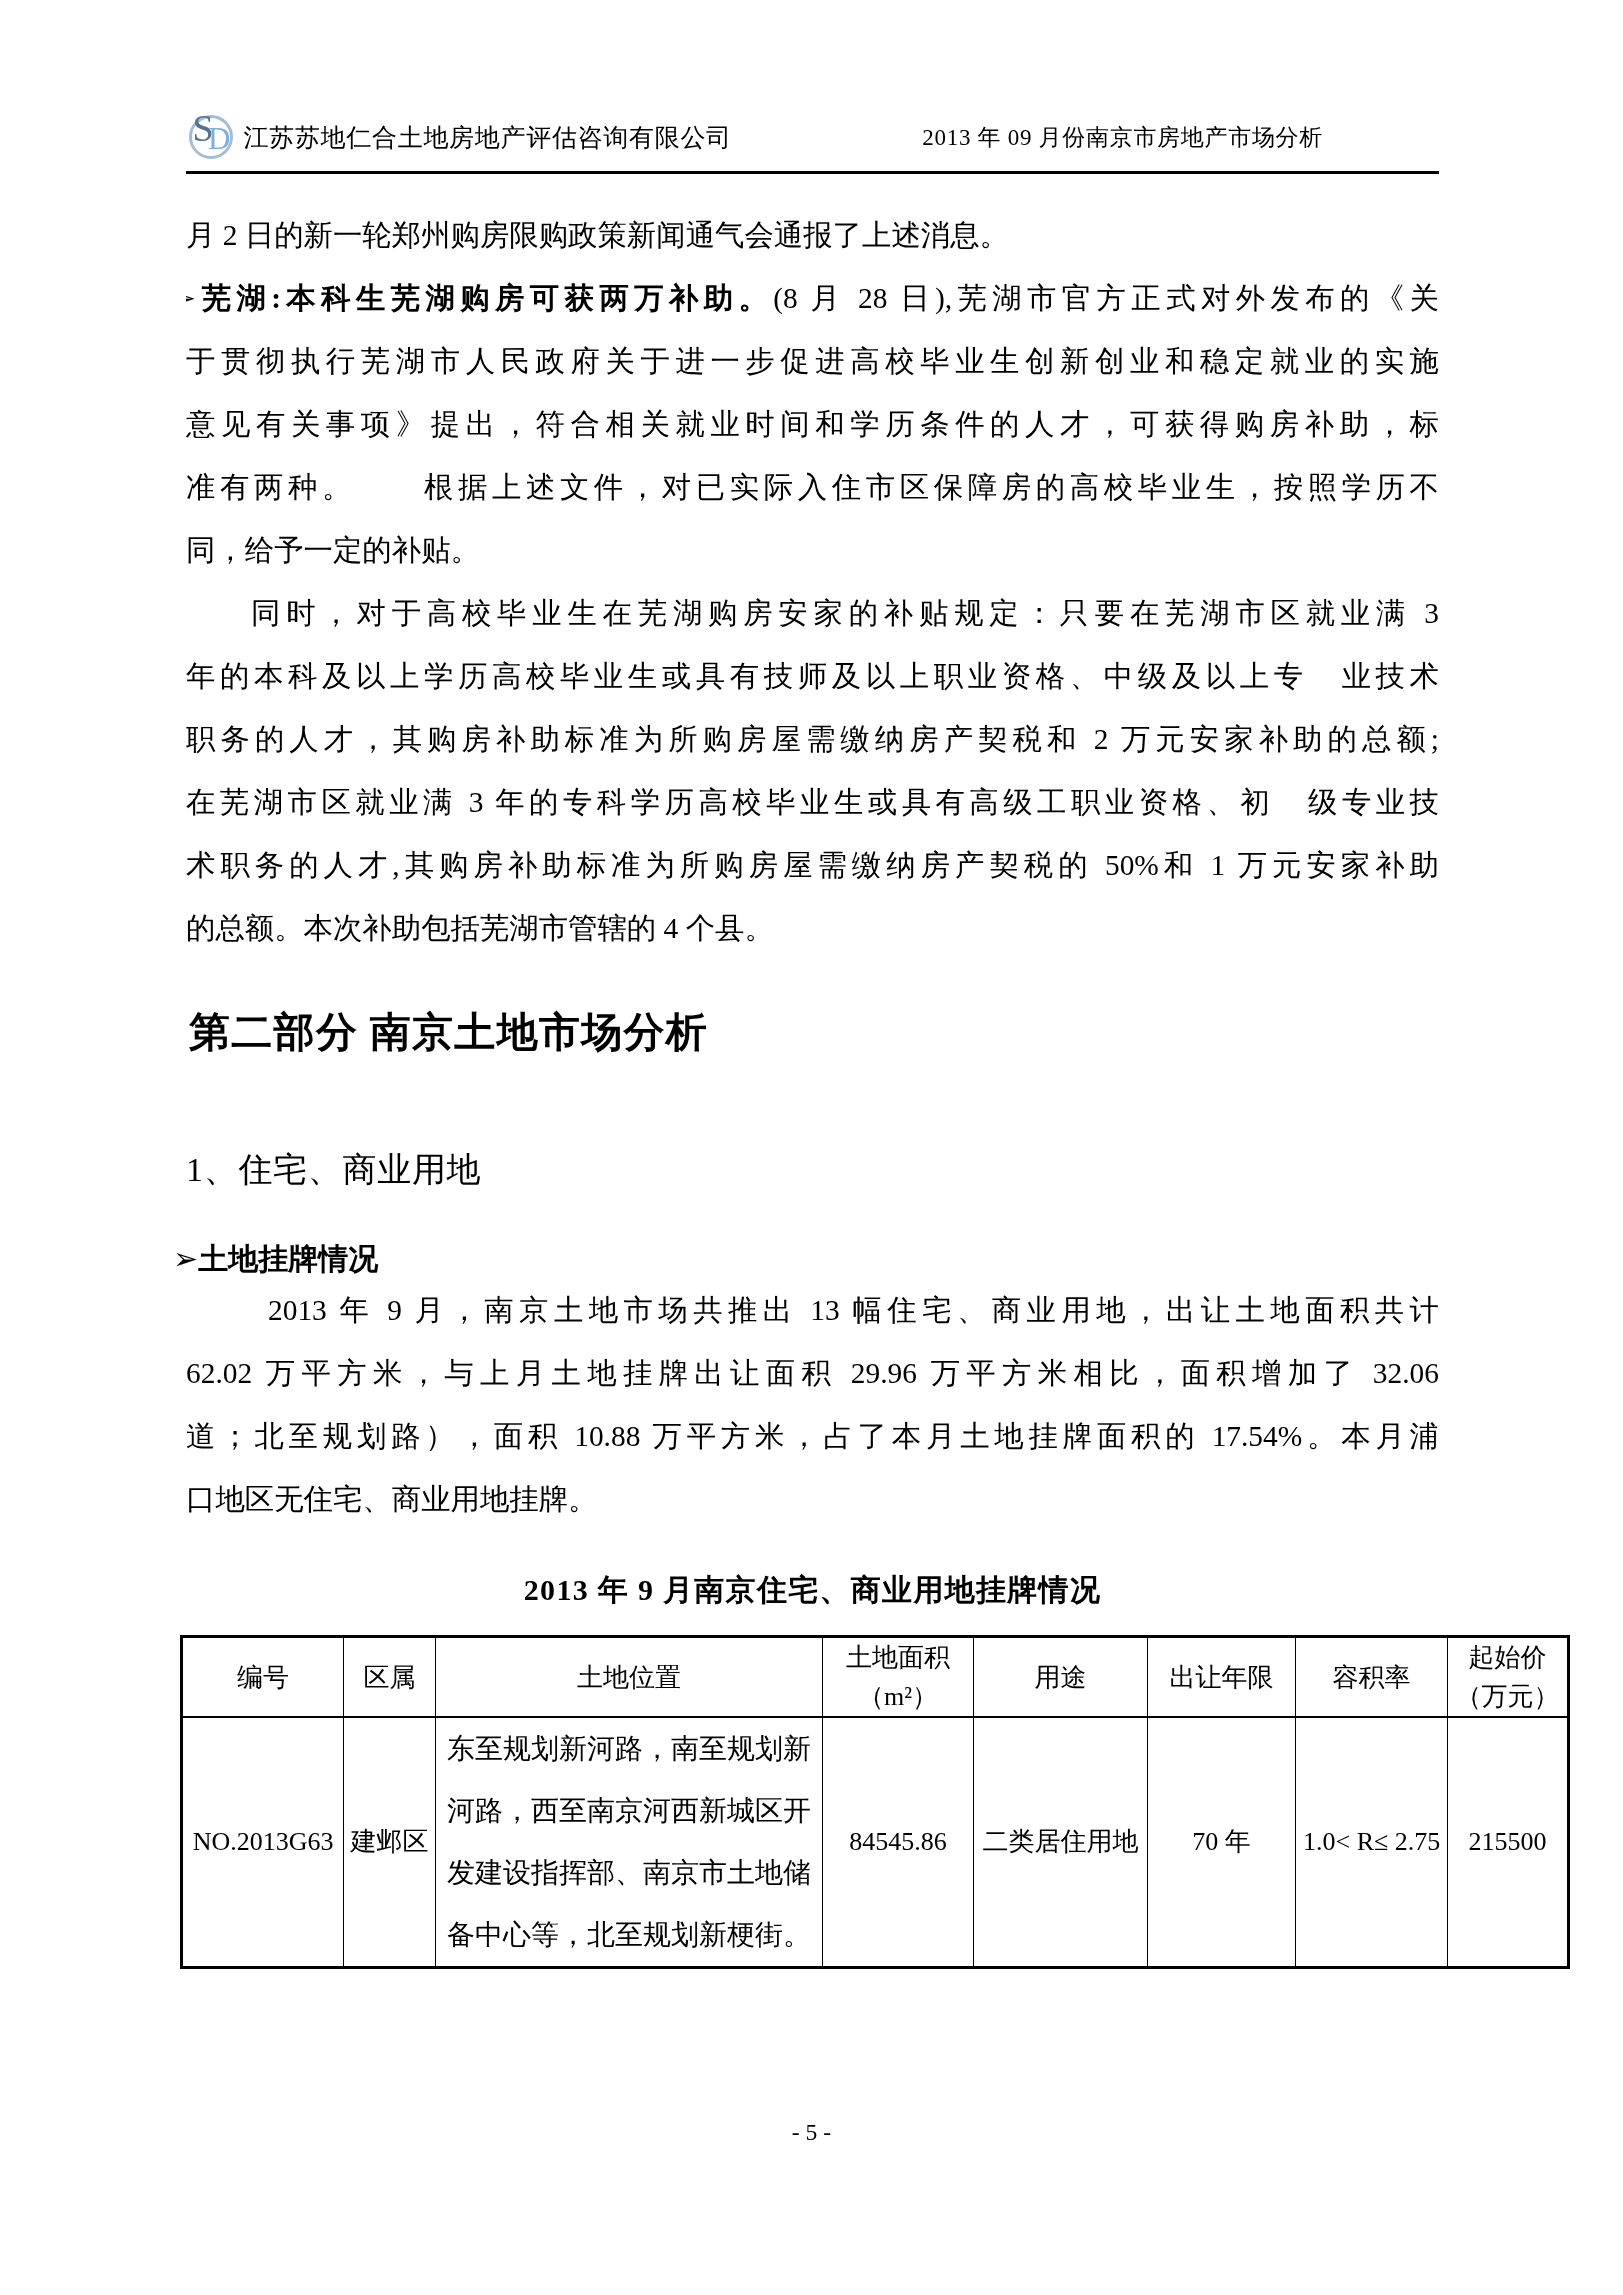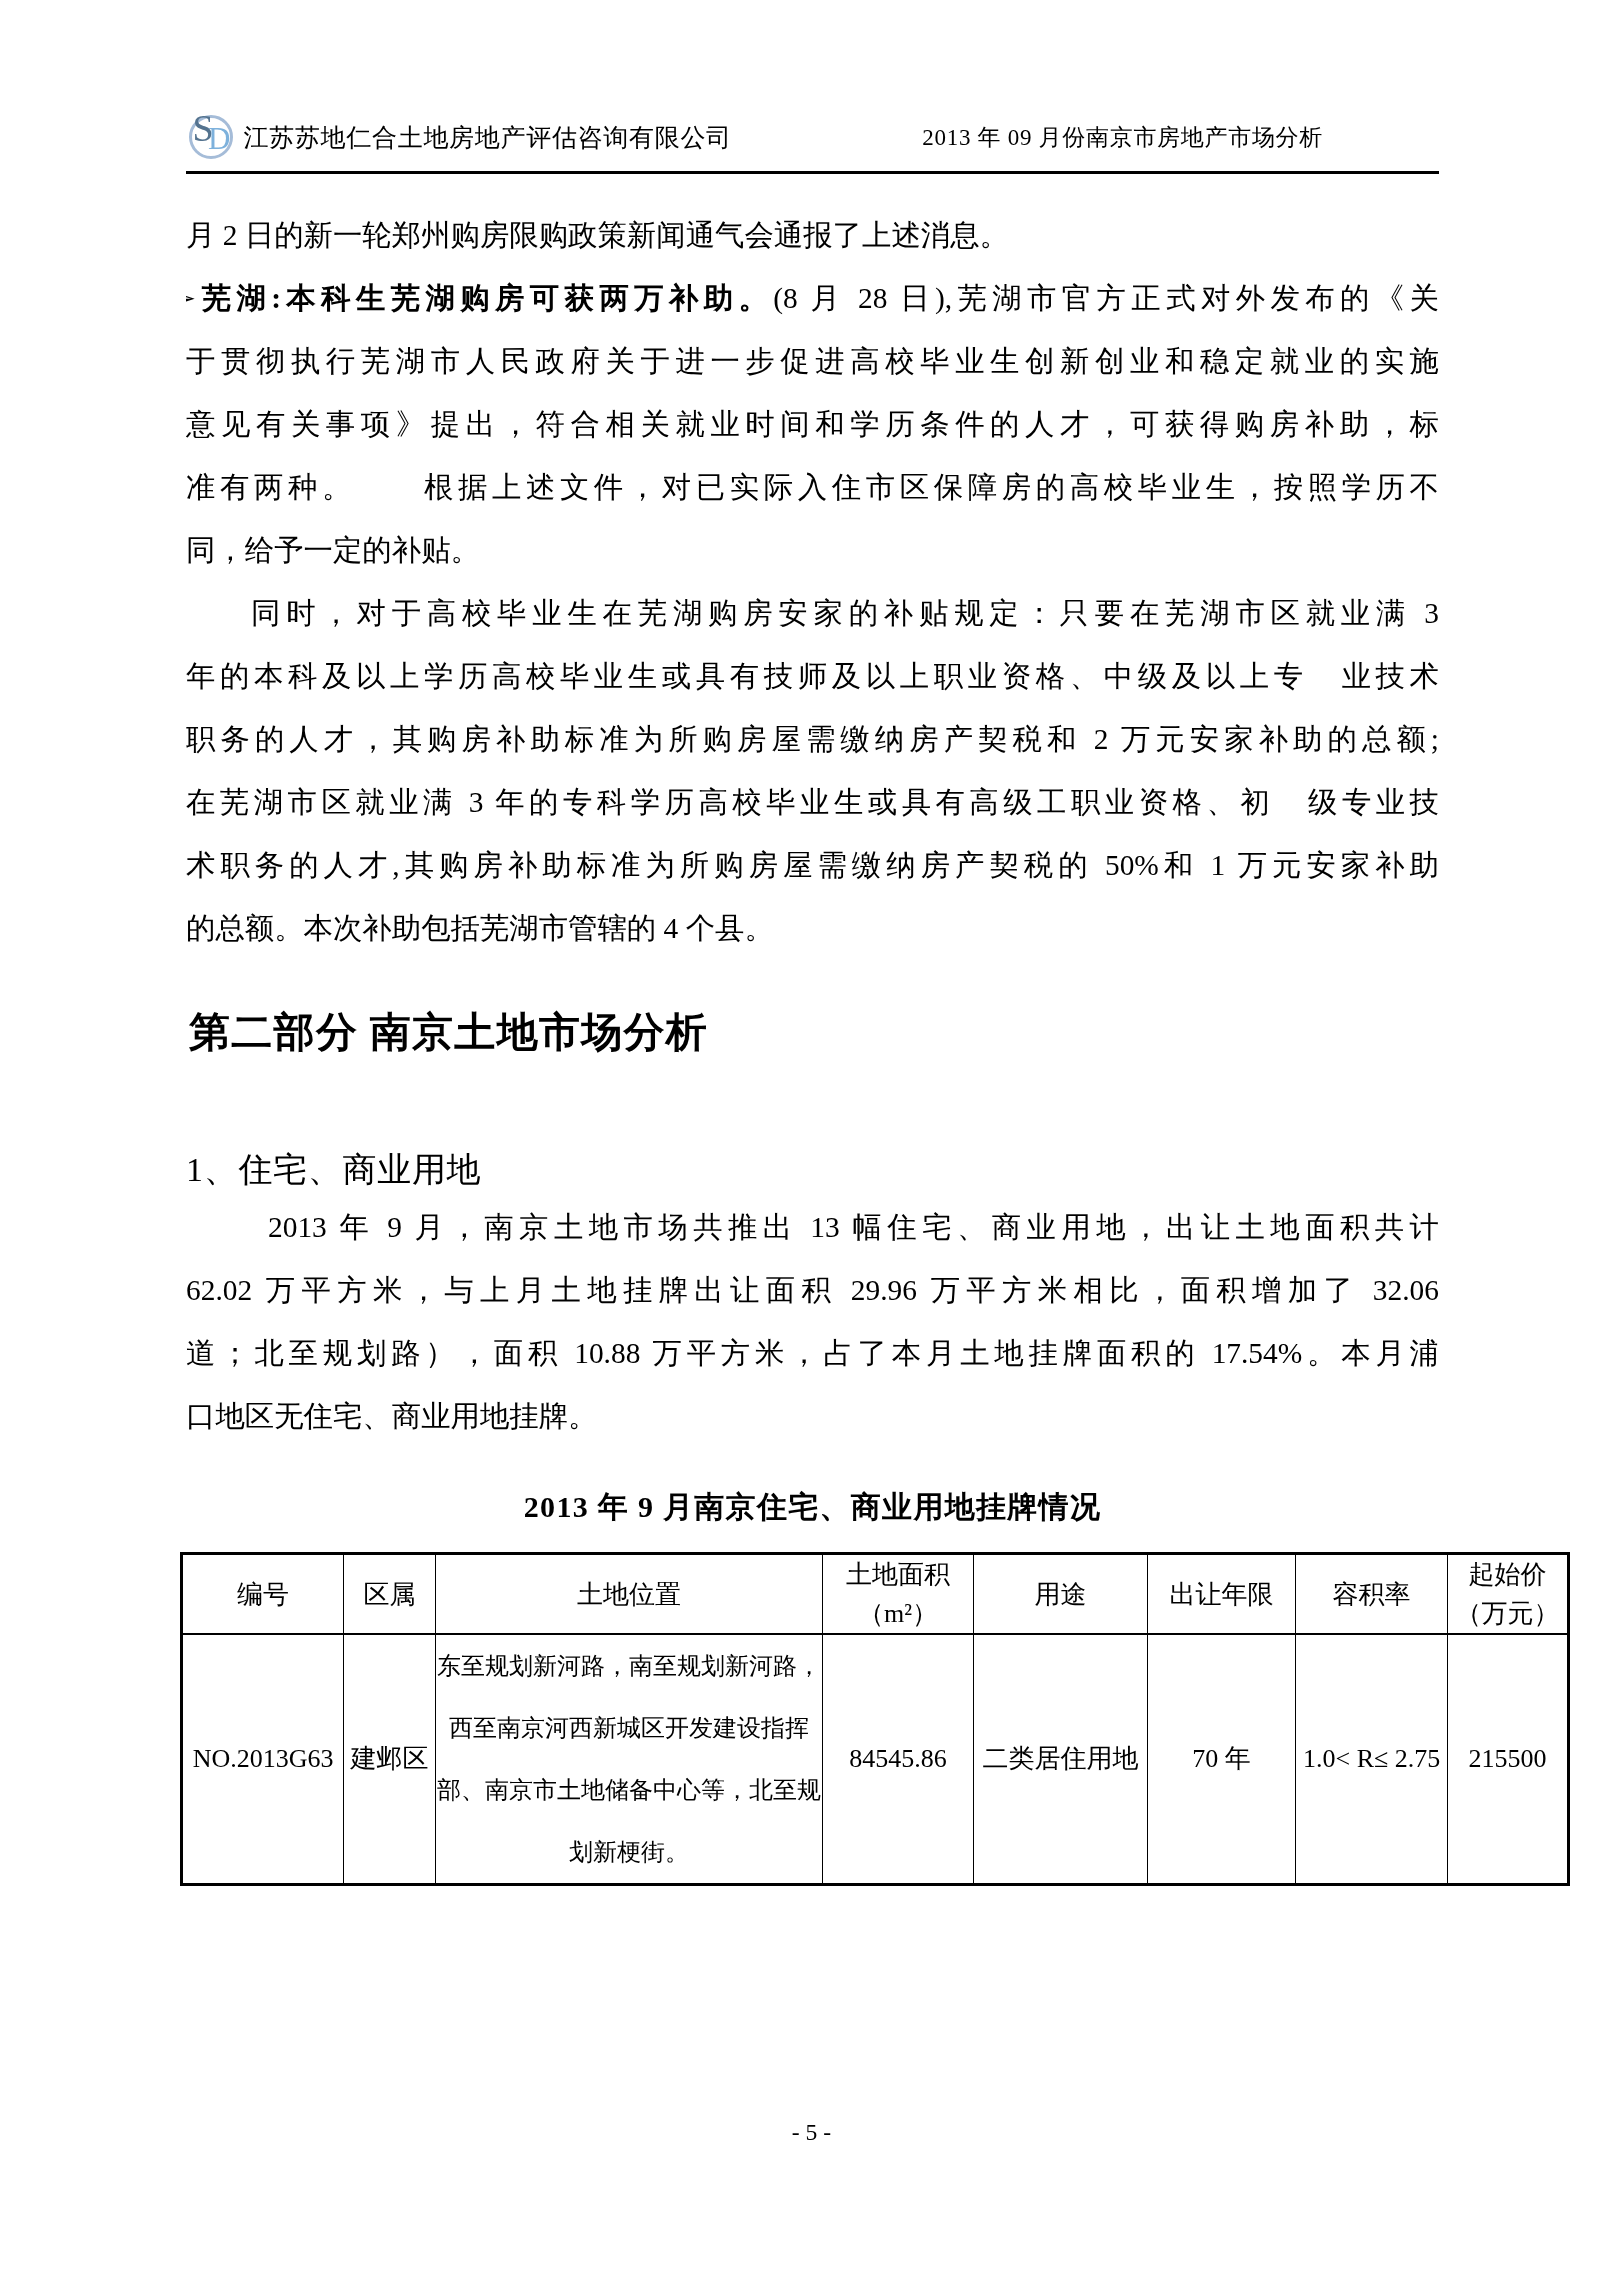--- a/index.html
+++ b/index.html
@@ -97,21 +97,21 @@
     text-align: center; vertical-align: middle;
     padding: 0; font-weight: normal;
   }
   table.land thead tr { height: 77px; }
   table.land thead th { line-height: 39px; border-bottom: 2.6px solid #000; }
   table.land tbody tr { height: 175px; }
   table.land tbody td { line-height: 62px; }
   td.cell-loc {
     line-height: 41px; padding: 0 6.5px;
     text-align: justify; text-align-last: center; text-justify: inter-ideograph;
-    font-size: 24px;
+    font-size: 28px;
     margin-left: 16px;
   }
   td.cell-use { padding: 0 16.4px; line-height: 62px; }
   td.cell-far { padding: 0 18.3px; line-height: 62px; }
   td.cell-district { padding: 0 9.2px; line-height: 62px; }
 
   
   .footer {
     position: absolute; left: 0; right: 0; top: 2118px;
     text-align: center; font-size: 23.6px; line-height: 29px;
@@ -147,20 +147,21 @@
 
     <div class="line just ind1">同时，对于高校毕业生在芜湖购房安家的补贴规定：只要在芜湖市区就业满 3</div>
     <div class="line just">年的本科及以上学历高校毕业生或具有技师及以上职业资格、中级及以上专　业技术</div>
     <div class="line just">职务的人才，其购房补助标准为所购房屋需缴纳房产契税和 2 万元安家补助的总额;</div>
     <div class="line just">在芜湖市区就业满 3 年的专科学历高校毕业生或具有高级工职业资格、初　级专业技</div>
     <div class="line just">术职务的人才,其购房补助标准为所购房屋需缴纳房产契税的 50%和 1 万元安家补助</div>
     <div class="line plain">的总额。本次补助包括芜湖市管辖的 4 个县。</div>
 
     <h1 class="sec">第二部分 南京土地市场分析</h1>
     <h2 class="sub">1、住宅、商业用地</h2>
+    <h3 class="topic"><span class="bullet">➢</span><span>土地挂牌情况</span></h3>
 
     <div class="line just ind2">2013 年 9 月，南京土地市场共推出 13 幅住宅、商业用地，出让土地面积共计</div>
     <div class="line just">62.02 万平方米，与上月土地挂牌出让面积 29.96 万平方米相比，面积增加了 32.06</div>
     <div class="line just">道；北至规划路），面积 10.88 万平方米，占了本月土地挂牌面积的 17.54%。本月浦</div>
     <div class="line plain">口地区无住宅、商业用地挂牌。</div>
 
     <div class="tbl-title">2013 年 9 月南京住宅、商业用地挂牌情况</div>
 
     <div class="tbl-wrap">
       <table class="land">

